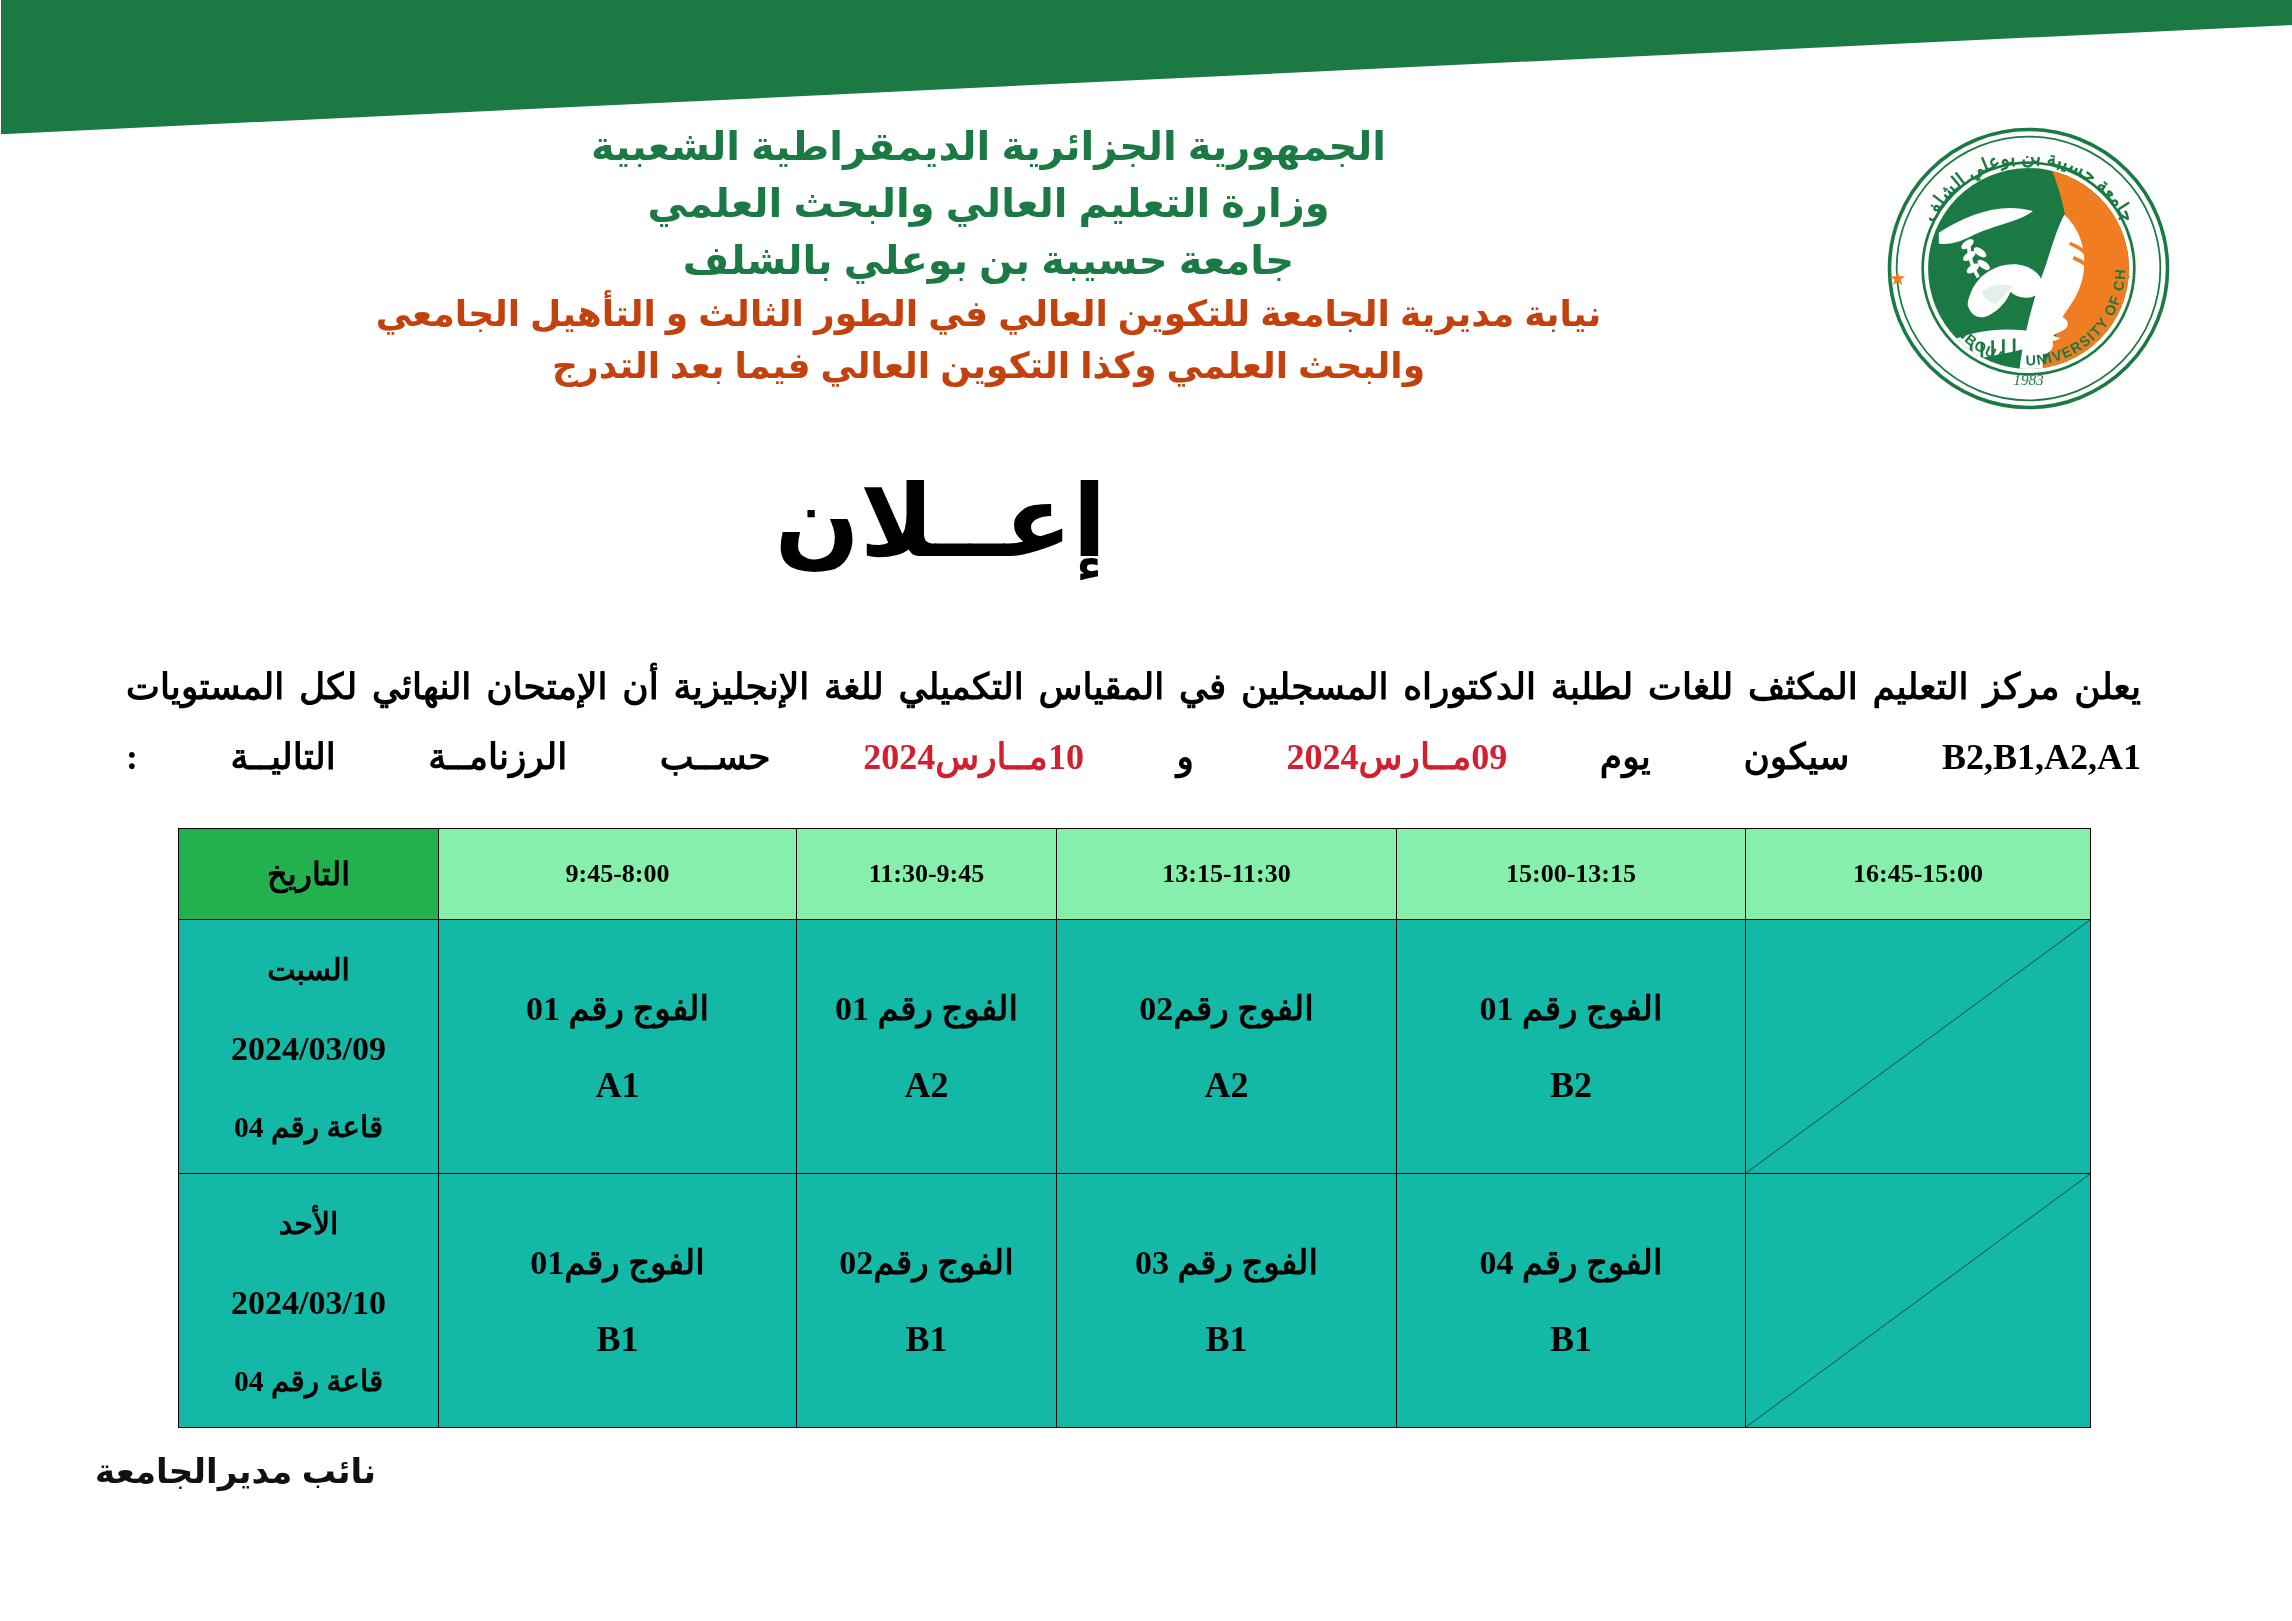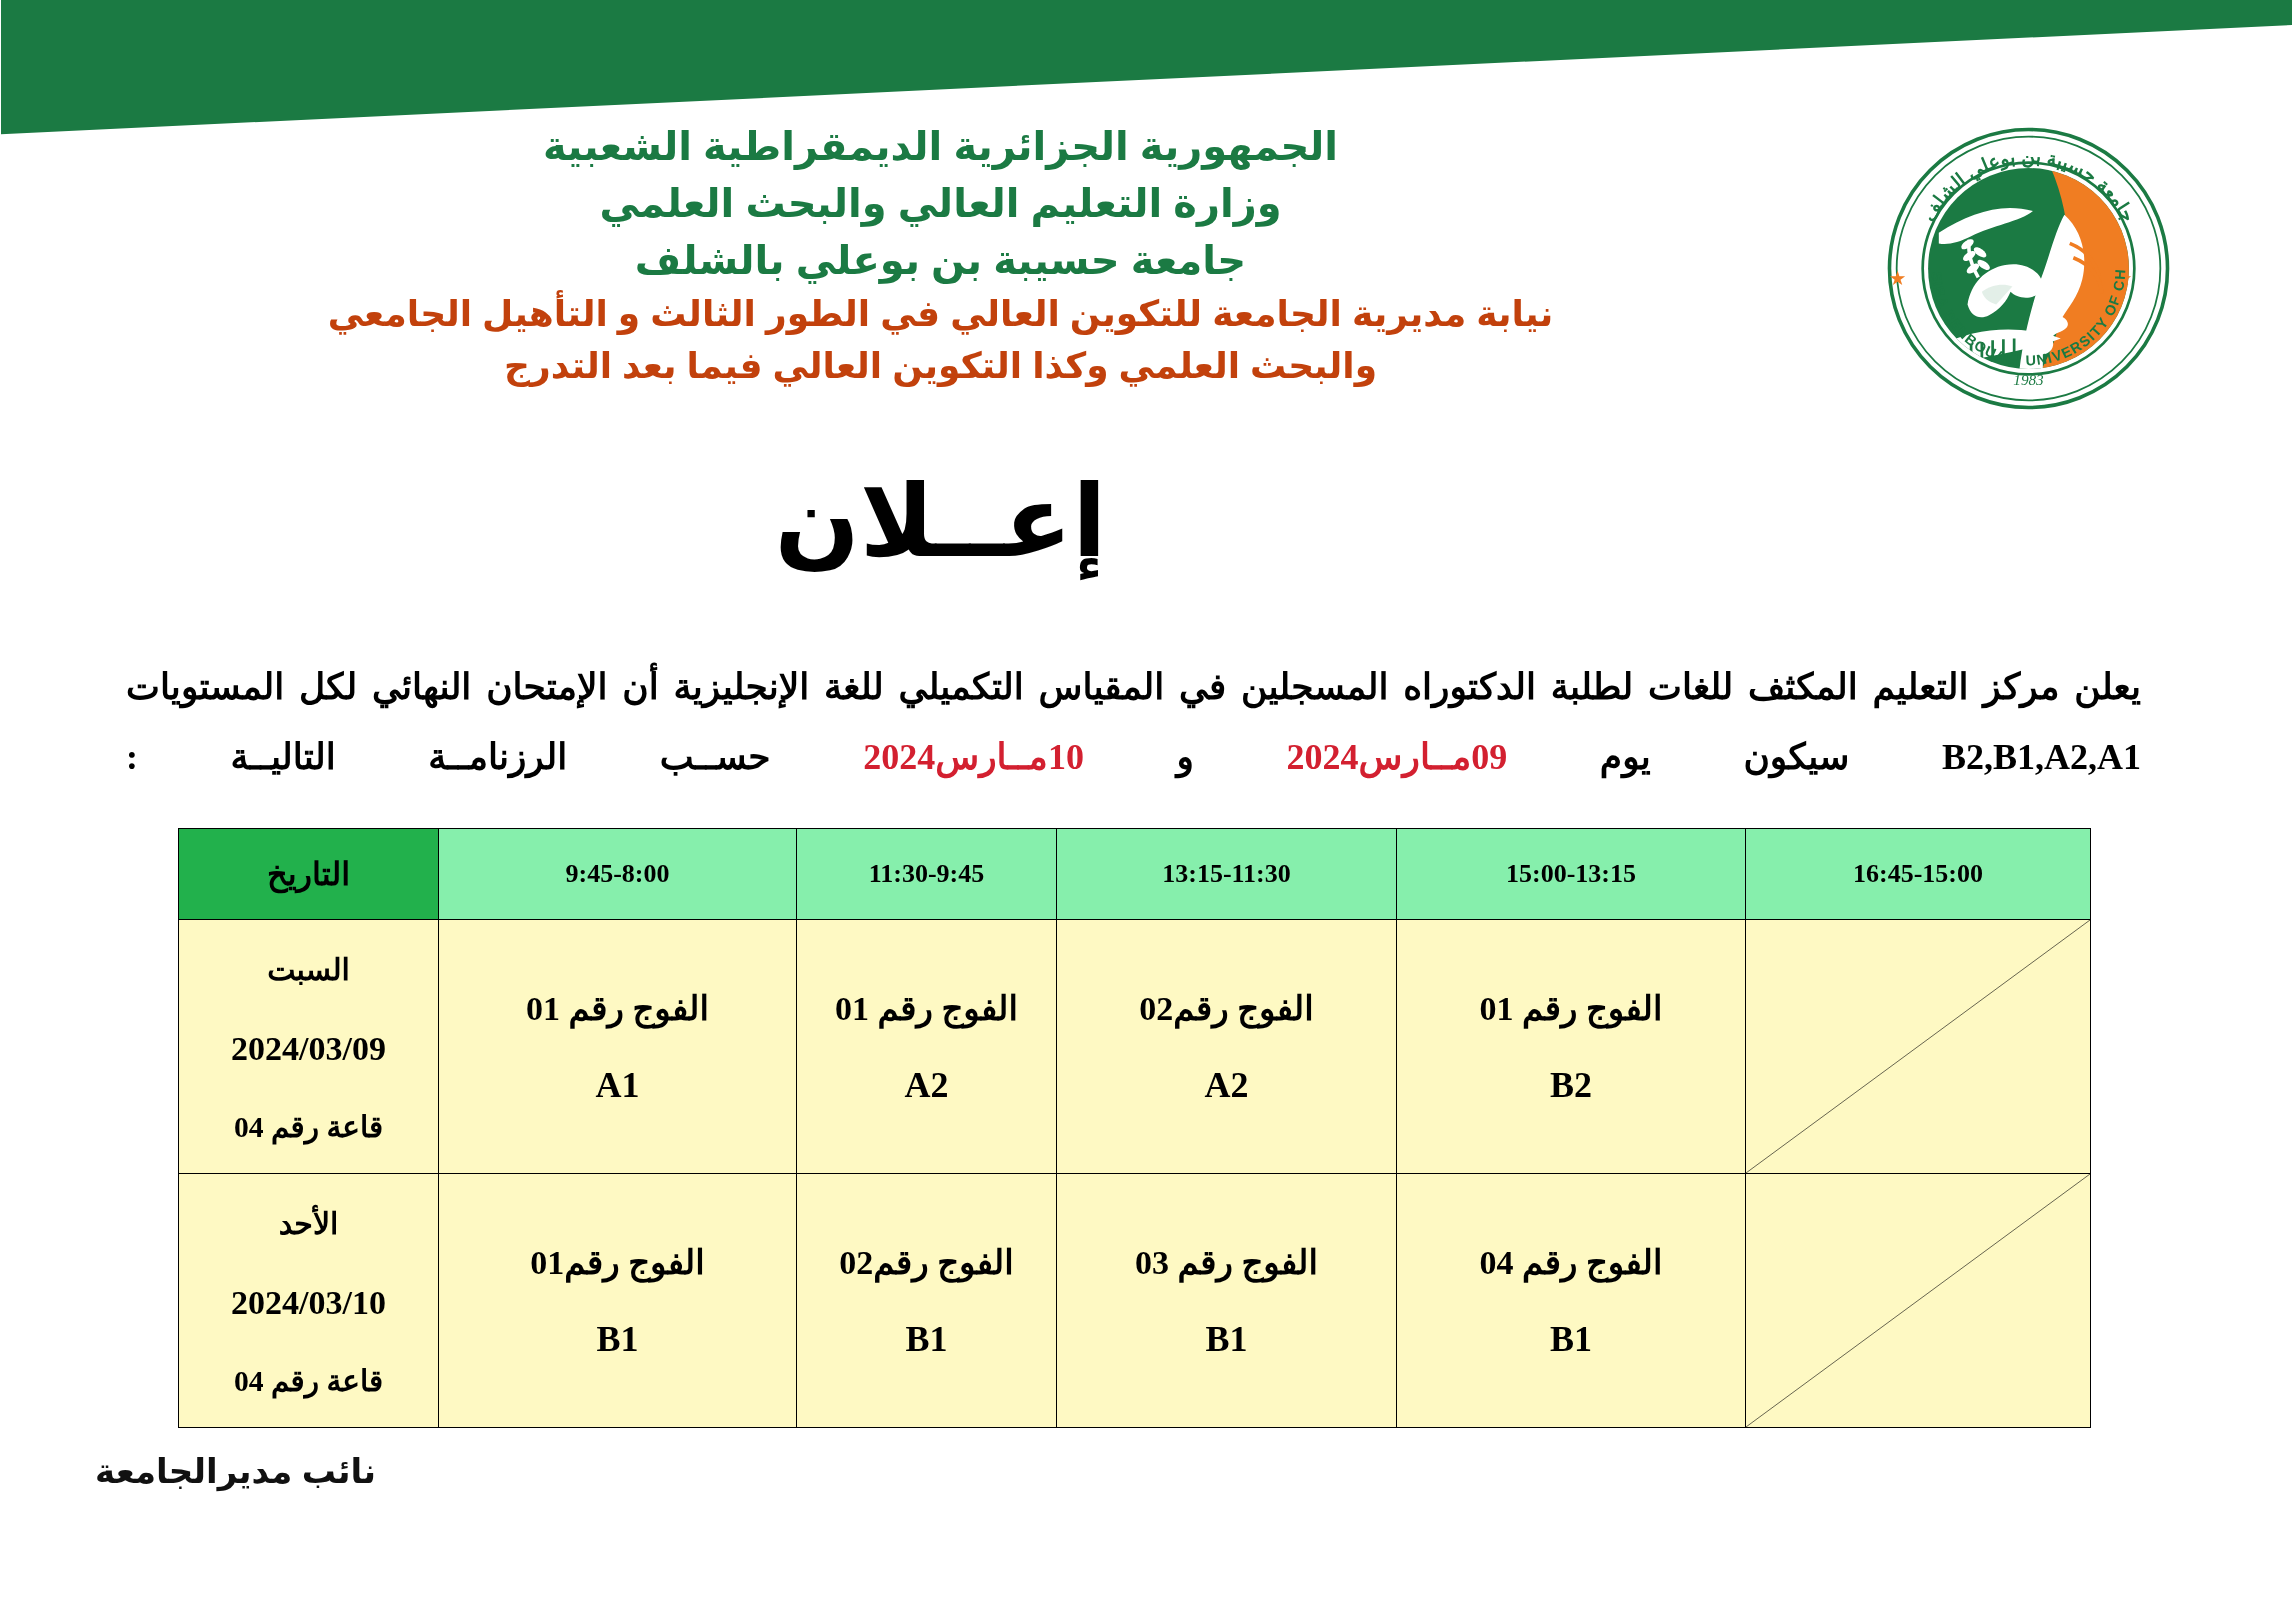--- a/index.html
+++ b/index.html
@@ -39,20 +39,21 @@
   .logo-wrap svg { display: block; }
 
   
   .header-text {
     position: absolute;
     top: 118px;
     left: 0;
     width: 1881px;
     text-align: center;
     direction: rtl;
+    padding-left: 48px;
   }
   .header-line {
     font-family: "Liberation Sans", "DejaVu Sans", sans-serif;
     font-weight: bold;
     line-height: 1.42;
     white-space: nowrap;
   }
   .hl-green { color: #1b7a43; font-size: 40px; }
   .hl-green.l3 { font-size: 40px; }
   .hl-orange { color: #c2410c; font-size: 36px; }
@@ -124,21 +125,21 @@
   }
   table.sched thead th.date-head {
     background: #22b14c;
     font-size: 32px;
   }
   
   table.sched tbody td {
     height: 235px;
     font-size: 34px;
     padding: 9px 5.4px;
-    background: #fef9c3;
+    background: #14b8a6;
   }
   .cell-two-line .grp { display: block; margin-bottom: 36px; }
   .cell-two-line .lvl { display: block; font-size: 36px; }
   td.date-cell {
     background: #22b14c;
     font-size: 30px;
     line-height: 1;
     padding: 12.5px 5.4px;
   }
   td.date-cell .d-day,

